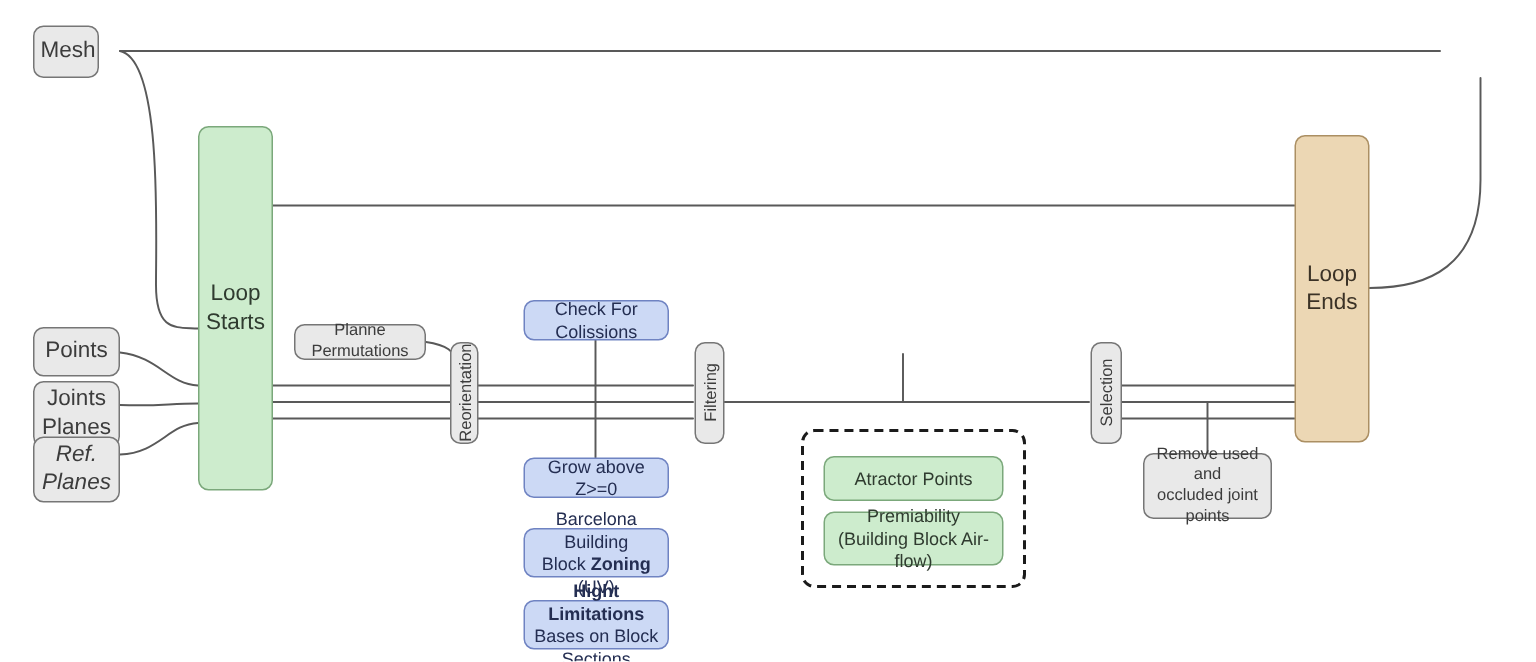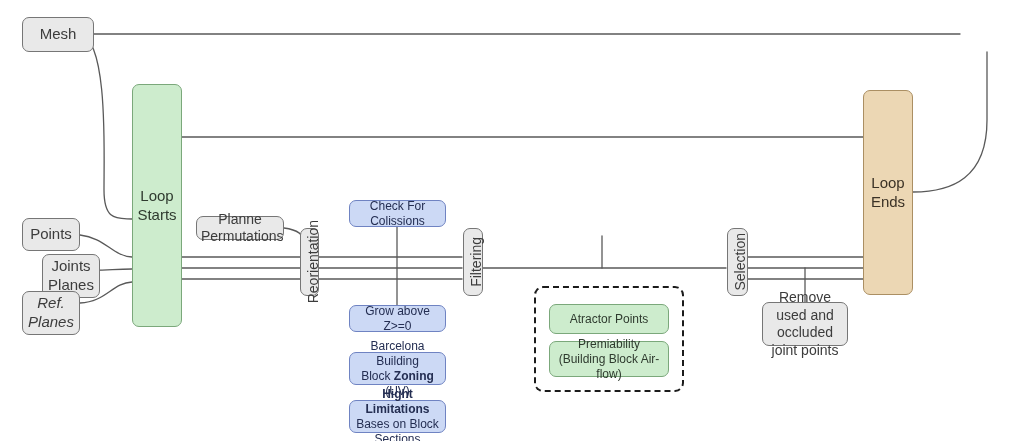--- a/index.html
+++ b/index.html
@@ -64,21 +64,21 @@
   }
   .n-tan {
     background: #ecd7b4;
     border-color: #ab8f63;
     color: #3b3226;
   }
 
   
   .t-lg   { font-size: 15px; }
   .t-sm   { font-size: 12px; }
-  .t-xs   { font-size: 14px; }
+  .t-xs   { font-size: 11px; }
 
   .vertical {
     writing-mode: vertical-rl;
     transform: rotate(180deg);
     white-space: nowrap;
   }
 
   .dashed-group {
     position: absolute;
     box-sizing: border-box;
@@ -128,30 +128,30 @@
       <path d="M748,257 L863,257"></path>
       <path d="M748,268 L863,268"></path>
       <path d="M748,279 L863,279"></path>
 
       <path d="M805,268 L805,302"></path>
 
       <path d="M913,192 C952,192 987,178 987,120 C987,76 987,60 987,52"></path>
     </g>
   </svg>
 
-  <div class="node n-grey t-lg" style="left:22px; top:17px; width:72px; height:35px;">
+  <div class="node n-grey t-lg" style="left:22px; top:17px; width:44px; height:35px;">
     <span class="lbl">Mesh</span>
   </div>
 
 
   <div class="node n-grey t-lg" style="left:22px; top:218px; width:58px; height:33px;">
     <span class="lbl">Points</span>
   </div>
 
-  <div class="node n-grey t-lg" style="left:22px; top:254px; width:58px; height:44px;margin-left:20px;">
+  <div class="node n-grey t-lg" style="left:22px; top:254px; width:58px; height:44px;">
     <span class="lbl">
       <span>Joints</span><br>
       <span>Planes</span>
     </span>
   </div>
 
   <div class="node n-grey t-lg" style="left:22px; top:291px; width:58px; height:44px;font-style:italic;">
     <span class="lbl">
       <span>Ref.</span><br>
       <span>Planes</span>

